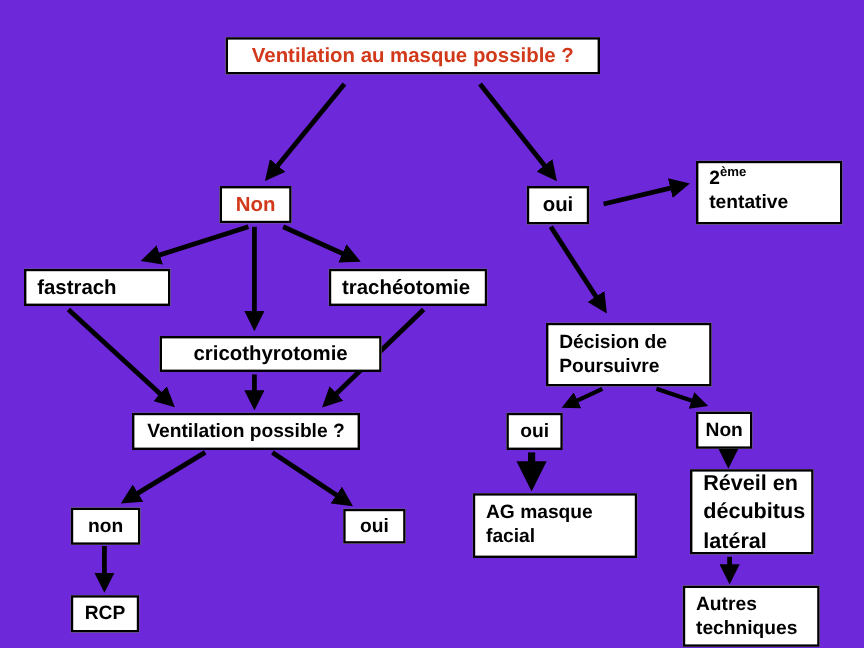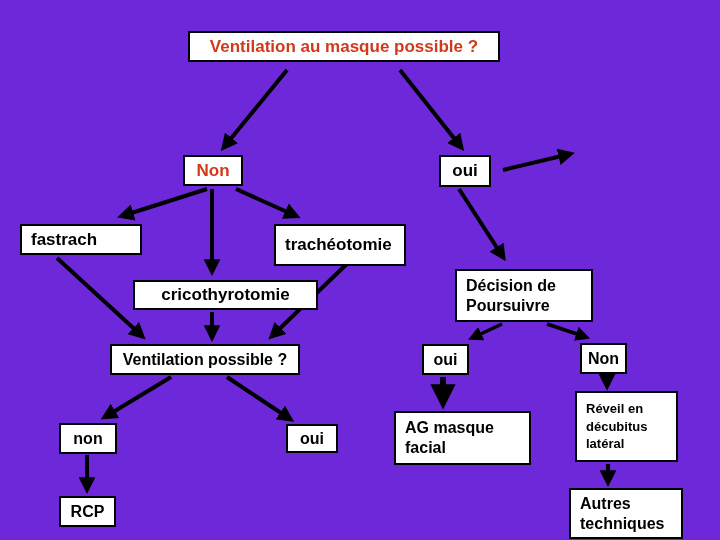--- a/index.html
+++ b/index.html
@@ -13,30 +13,30 @@
     position:absolute;box-sizing:border-box;
     background:#ffffff;border:2px solid #000000;color:#000000;
     font-weight:bold;display:flex;align-items:center;
     line-height:1.25;
   }
   .center{justify-content:center;text-align:center;}
   .left{justify-content:flex-start;padding-left:9px;padding-right:4px;text-align:left;}
   .multi{white-space:pre-line;}
   .fs17{font-size:17px;}
   .fs16{font-size:16px;}
-  .fs15{font-size:13px;}
+  .fs15{font-size:18px;}
   .accent{color:#d2391b;}
   sup{font-size:11px;line-height:0;}
   
   .n-title          {left:188px;top:31px; width:312px;height:31px;}
   .n-non-top        {left:183px;top:155px;width:60px; height:31px;}
   .n-oui-top        {left:439px;top:155px;width:52px; height:32px;}
   .n-second-attempt {left:580px;top:134px;width:122px;height:53px;align-items:flex-start;padding-top:3px;}
   .n-fastrach       {left:20px; top:224px;width:122px;height:31px;}
-  .n-tracheotomie   {left:274px;top:224px;width:132px;height:42px;}
+  .n-tracheotomie   {left:274px;top:224px;width:132px;height:31px;}
   .n-crico          {left:133px;top:280px;width:185px;height:30px;}
   .n-decision       {left:455px;top:269px;width:138px;height:53px;}
   .n-ventpossible   {left:110px;top:344px;width:190px;height:31px;}
   .n-oui-mid        {left:422px;top:344px;width:47px; height:31px;}
   .n-non-mid        {left:580px;top:343px;width:47px; height:31px;}
   .n-non-bottom     {left:59px; top:423px;width:58px; height:31px;}
   .n-oui-bottom     {left:286px;top:424px;width:52px; height:29px;}
   .n-ag             {left:394px;top:411px;width:137px;height:54px;}
   .n-reveil         {left:575px;top:391px;width:103px;height:71px;line-height:1.35;}
   .n-rcp            {left:59px; top:496px;width:57px; height:31px;}
@@ -74,20 +74,26 @@
       <line x1="608" y1="464" x2="608" y2="482" marker-end="url(#ah)"></line>
     </g>
   </svg>
 
   <div class="node center fs17 accent n-title" style="color: rgb(210, 57, 27);">Ventilation au masque possible ?</div>
 
   <div class="node center fs17 accent n-non-top" style="color: rgb(210, 57, 27);">Non</div>
 
   <div class="node center fs17 n-oui-top">oui</div>
 
+  <div class="node left fs16 n-second-attempt">
+    <div>
+      <span>2</span><sup>ème</sup><br>
+      <span>tentative</span>
+    </div>
+  </div>
 
   <div class="node left fs17 n-fastrach">fastrach</div>
 
   <div class="node left fs17 n-tracheotomie">trachéotomie</div>
 
   <div class="node center fs17 n-crico">cricothyrotomie</div>
 
   <div class="node left fs16 multi n-decision">Décision de
 Poursuivre</div>
 

